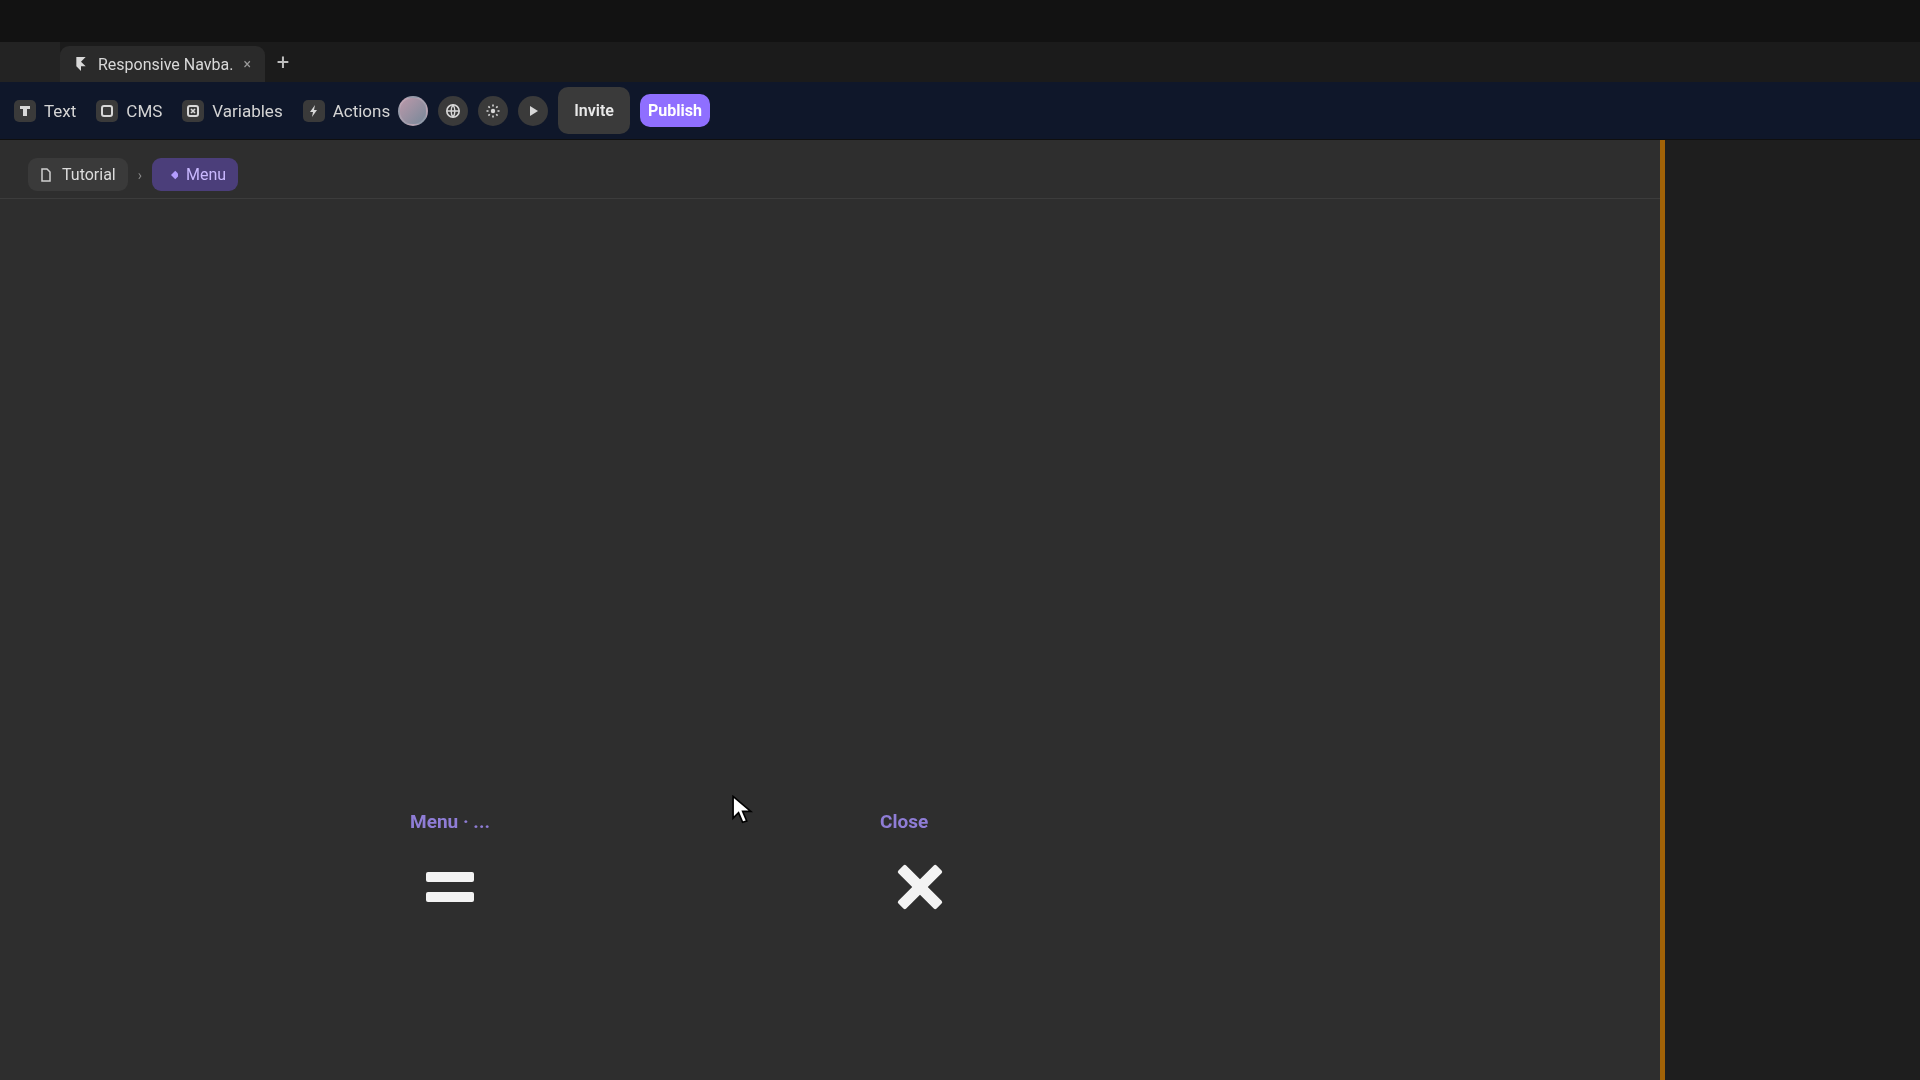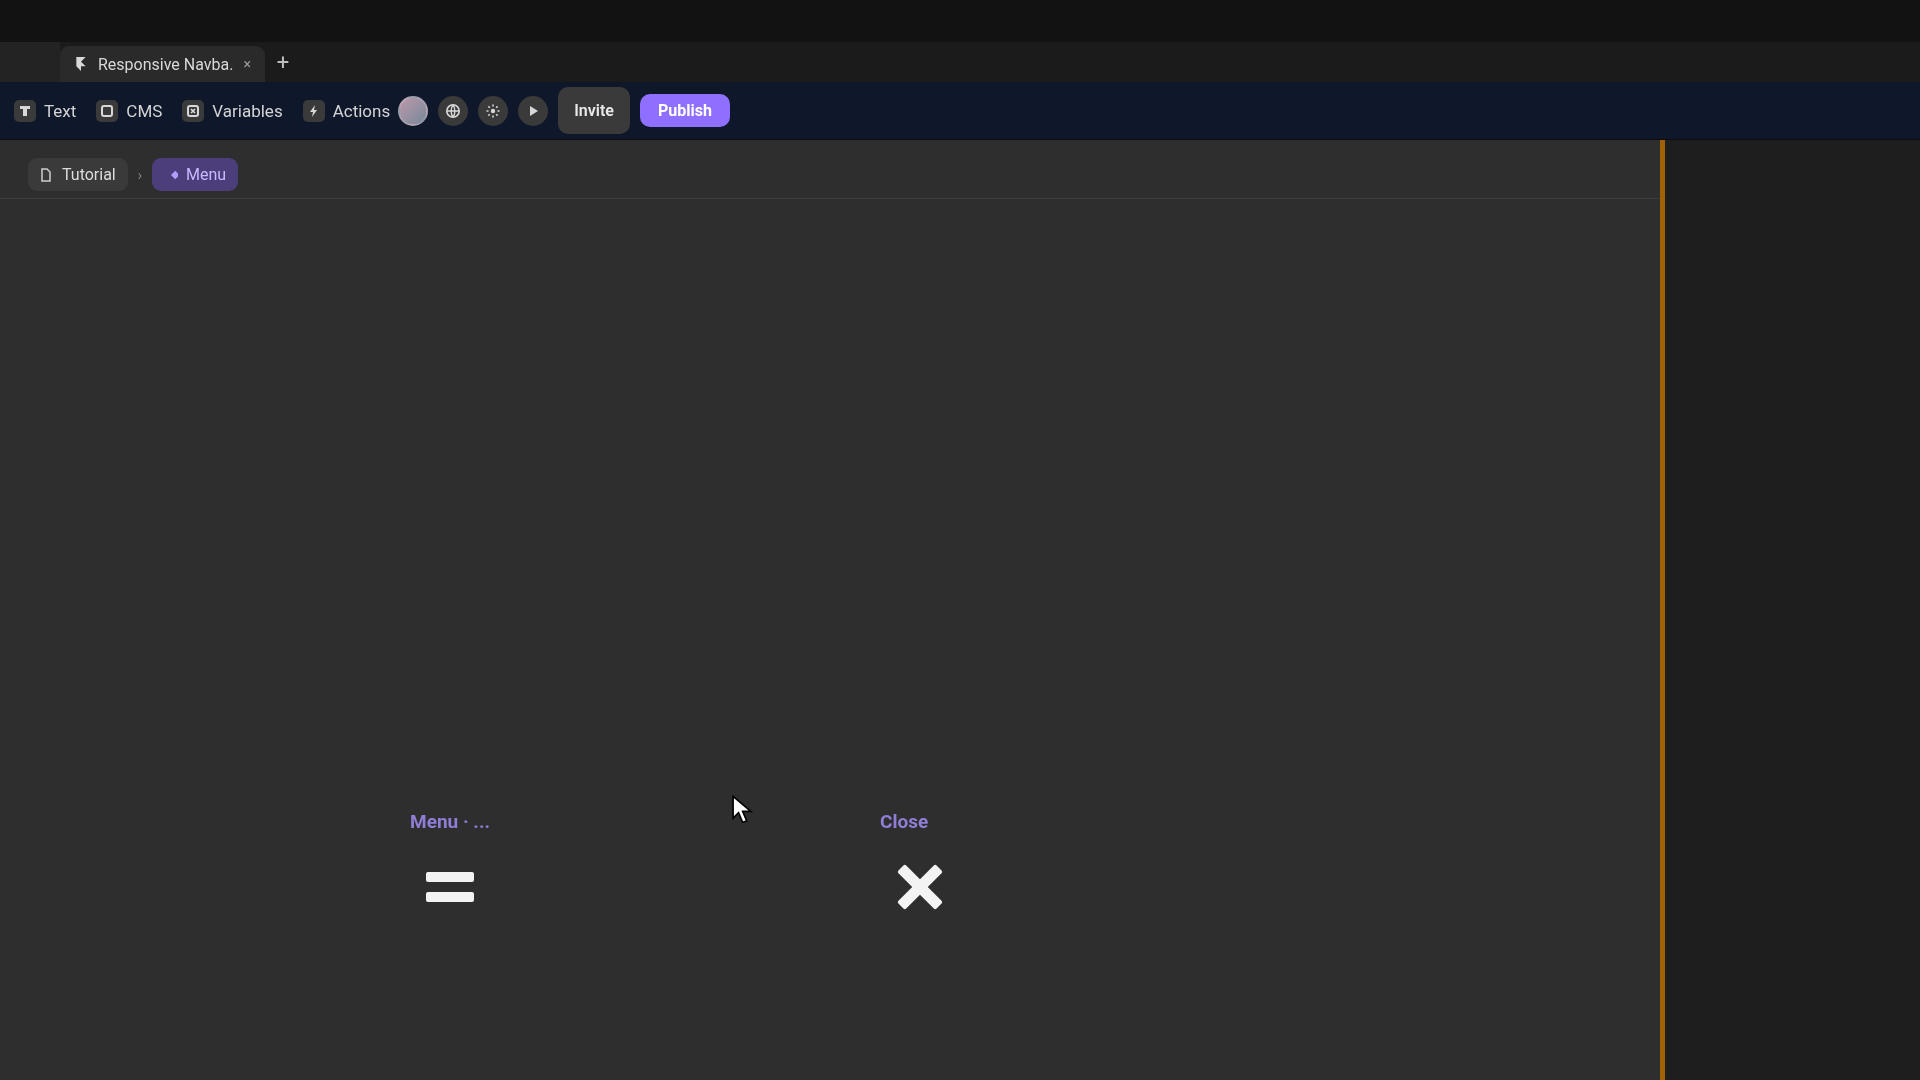--- a/index.html
+++ b/index.html
@@ -44,21 +44,21 @@
   .proj-domain  { font-size: 17px; color: #8a8a8a; }
 
   .toolbar-right { display: flex; align-items: center; gap: 10px; }
   .avatar   { width: 30px; height: 30px; border-radius: 50%; background: linear-gradient(135deg,#b9a,#789); border: 2px solid #fff2; }
   .circ-btn { width: 30px; height: 30px; border-radius: 50%; background: #3a3a3a; display: flex; align-items: center; justify-content: center; cursor: pointer; }
   .invite-btn {
     padding: 14px 16px; border-radius: 10px; background: #3a3a3a; color: #e9e9e9;
     font-size: 16px; font-weight: 600; cursor: pointer;
   }
   .publish-btn {
-    padding: 7px 18px; border-radius: 10px; background: #8f6fff; color: #fff;
+    padding: 7px 8px; border-radius: 10px; background: #8f6fff; color: #fff;
     font-size: 16px; font-weight: 700; cursor: pointer;
   }
 
   
   .workspace { position: relative; display: flex; height: calc(100% - 42px - 40px - 58px); }
   .canvas-wrap { flex: 1; background: #2e2e2e; border-right: 5px solid #a16207; position: relative; overflow: hidden; }
   .right-panel { width: 255px; background: #1e1e1e; }
 
   
   .crumbs {

